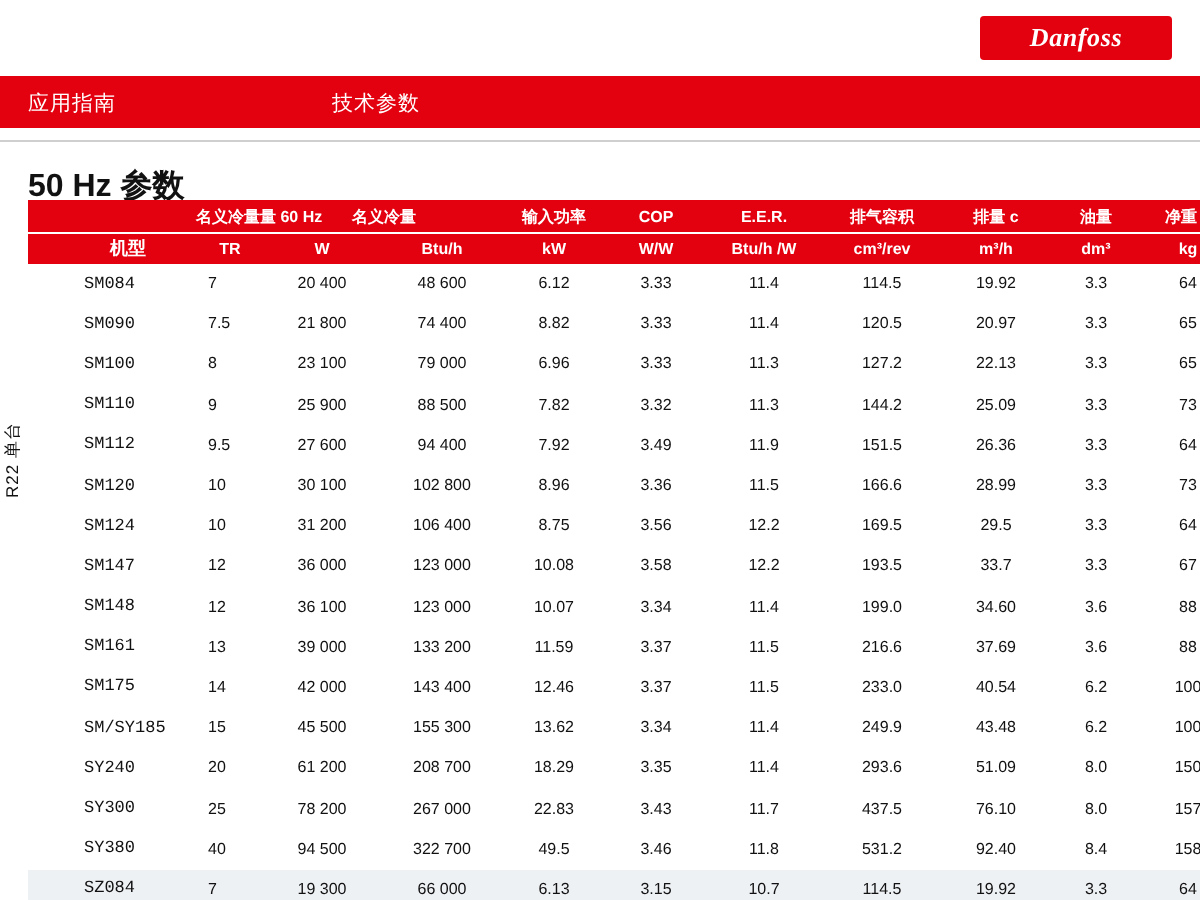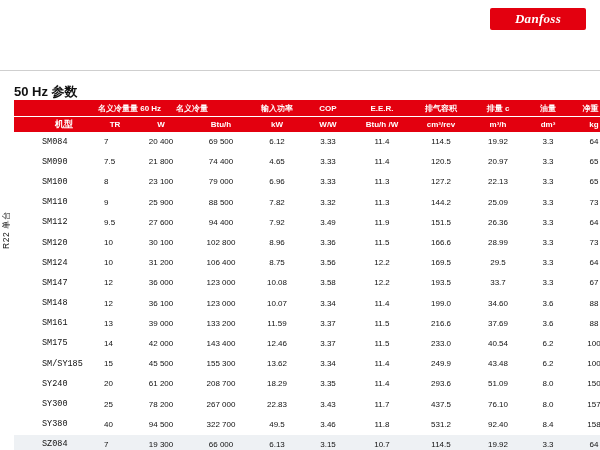--- a/index.html
+++ b/index.html
@@ -67,21 +67,21 @@
     top: 70px;
     left: 0;
     width: 600px;
     height: 1px;
     background: #cfcfcf;
   }
   .section-title {
     position: absolute;
     top: 83px;
     left: 14px;
-    font-size: 13px;
+    font-size: 16px;
     color: #111111;
     font-weight: bold;
   }
   
   .table-wrap {
     position: absolute;
     top: 100px;
     left: 14px;
     width: 572px;
   }
@@ -189,20 +189,24 @@
 </style>
 </head>
 <body>
 
 <div class="page">
 
   <div class="brand">
     <span class="brand-text">Danfoss</span>
   </div>
 
+  <div class="topbar">
+    <span class="t-left">应用指南</span>
+    <span class="t-right">技术参数</span>
+  </div>
 
   <div class="hairline"></div>
 
   <div class="section-title">50 Hz 参数</div>
 
   <div class="side-label">
     <span>R22 单台</span>
   </div>
 
   <div class="watermark">
@@ -255,36 +259,36 @@
           <th>dm³</th>
           <th>kg</th>
         </tr>
       </thead>
       <tbody id="spec-body">
           <tr class="band-r22">
             <td></td>
             <td class="model">SM084</td>
             <td class="tr-col">7</td>
             <td>20 400</td>
-            <td>69 500</td>
+            <td>48 600</td>
             <td>6.12</td>
             <td>3.33</td>
             <td>11.4</td>
             <td>114.5</td>
             <td>19.92</td>
             <td>3.3</td>
             <td>64</td>
           </tr>
           <tr class="band-r22">
             <td></td>
             <td class="model">SM090</td>
             <td class="tr-col">7.5</td>
             <td>21 800</td>
             <td>74 400</td>
-            <td>4.65</td>
+            <td>8.82</td>
             <td>3.33</td>
             <td>11.4</td>
             <td>120.5</td>
             <td>20.97</td>
             <td>3.3</td>
             <td>65</td>
           </tr>
           <tr class="band-r22">
             <td></td>
             <td class="model">SM100</td>

